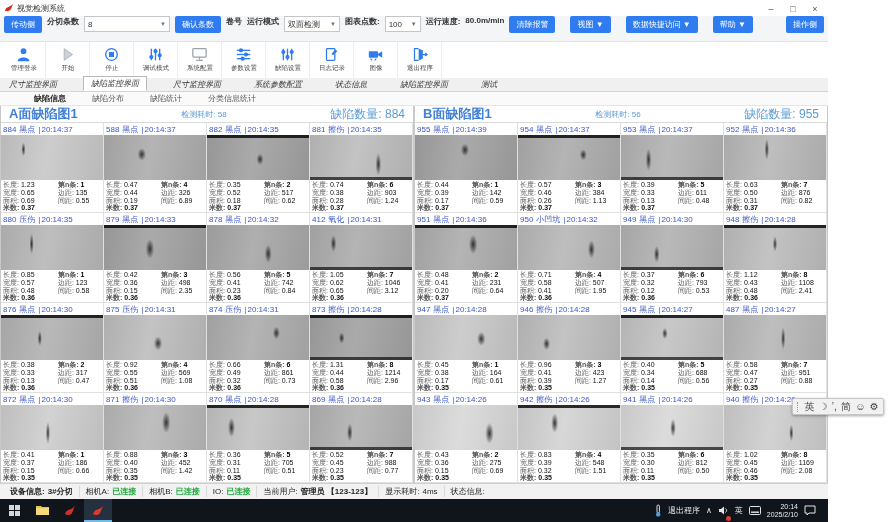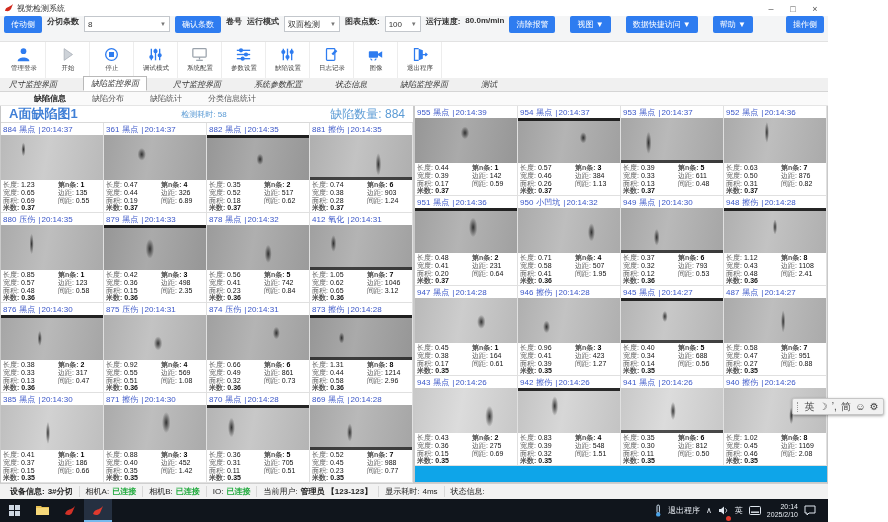--- a/index.html
+++ b/index.html
@@ -250,21 +250,21 @@
       </div>
       <div class="mcol2">
         <div class="bold"><span class="k">第n条:</span> <b>1</b></div>
         <div><span class="k">边距:</span> <span class="v">135</span></div>
         <div><span class="k">间距:</span> <span class="v">0.55</span></div>
       </div>
     </div>
   </div>
           <div class="cell">
     <div class="cell-head">
-      <span class="cid">361</span>
+      <span class="cid">588</span>
       <span class="ctype">黑点</span>
       <span class="ctime">20:14:37</span>
     </div>
     <div class="cimg" style="background: radial-gradient(6px 9px at 37% 43%, rgba(25, 25, 25, 0.85), rgba(25, 25, 25, 0) 70%), linear-gradient(100deg, rgb(160, 160, 160) 0%, rgb(180, 180, 180) 45%, rgb(160, 160, 160) 100%);"></div>
     <div class="cmeta">
       <div class="mcol">
         <div><span class="k">长度:</span> <span class="v">0.47</span></div>
         <div><span class="k">宽度:</span> <span class="v">0.44</span></div>
         <div><span class="k">面积:</span> <span class="v">0.19</span></div>
         <div class="bold"><span class="k">米数:</span> <span class="v">0.37</span></div>
@@ -481,21 +481,21 @@
       </div>
       <div class="mcol2">
         <div class="bold"><span class="k">第n条:</span> <b>8</b></div>
         <div><span class="k">边距:</span> <span class="v">1214</span></div>
         <div><span class="k">间距:</span> <span class="v">2.96</span></div>
       </div>
     </div>
   </div>
           <div class="cell">
     <div class="cell-head">
-      <span class="cid">385</span>
+      <span class="cid">872</span>
       <span class="ctype">黑点</span>
       <span class="ctime">20:14:30</span>
     </div>
     <div class="cimg" style="background: radial-gradient(3px 16px at 46% 62%, rgba(25, 25, 25, 0.85), rgba(25, 25, 25, 0) 70%), linear-gradient(100deg, rgb(190, 190, 190) 0%, rgb(210, 210, 210) 45%, rgb(190, 190, 190) 100%);"></div>
     <div class="cmeta">
       <div class="mcol">
         <div><span class="k">长度:</span> <span class="v">0.41</span></div>
         <div><span class="k">宽度:</span> <span class="v">0.37</span></div>
         <div><span class="k">面积:</span> <span class="v">0.15</span></div>
         <div class="bold"><span class="k">米数:</span> <span class="v">0.35</span></div>
@@ -566,20 +566,25 @@
       <div class="mcol2">
         <div class="bold"><span class="k">第n条:</span> <b>7</b></div>
         <div><span class="k">边距:</span> <span class="v">988</span></div>
         <div><span class="k">间距:</span> <span class="v">0.77</span></div>
       </div>
     </div>
   </div>
         </div>
     </div>
     <div class="panel">
+      <div class="phead">
+        <span class="ptitle">B面缺陷图1</span>
+        <span class="pmid"><span>检测耗时:</span> <span>56</span></span>
+        <span class="pright"><span>缺陷数量:</span> <span>955</span></span>
+      </div>
       <div class="pgrid">
           <div class="cell">
     <div class="cell-head">
       <span class="cid">955</span>
       <span class="ctype">黑点</span>
       <span class="ctime">20:14:39</span>
     </div>
     <div class="cimg" style="background: radial-gradient(6px 9px at 49% 33%, rgba(25, 25, 25, 0.85), rgba(25, 25, 25, 0) 70%), linear-gradient(100deg, rgb(150, 150, 150) 0%, rgb(170, 170, 170) 45%, rgb(150, 150, 150) 100%);"></div>
     <div class="cmeta">
       <div class="mcol">

